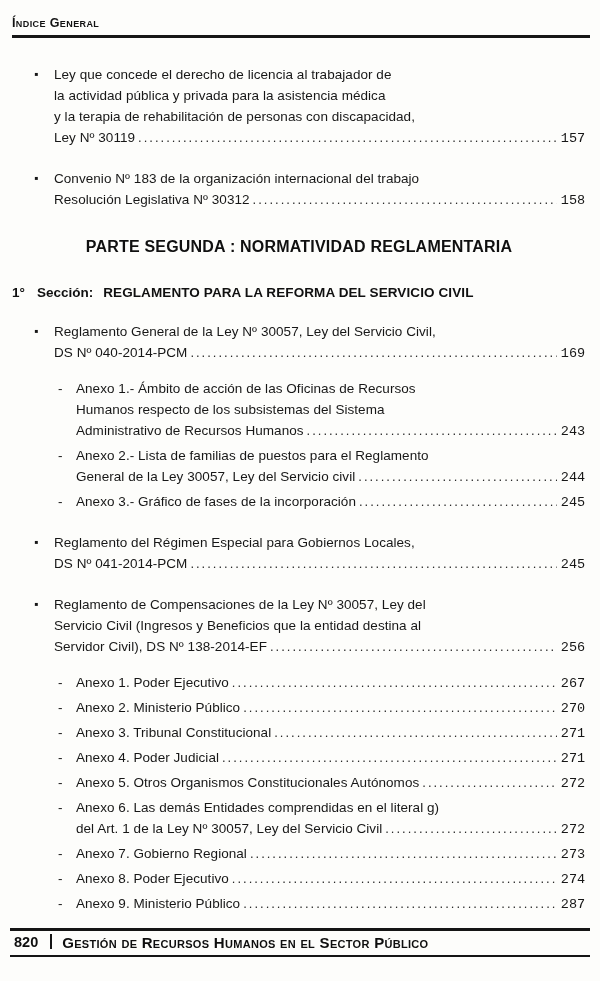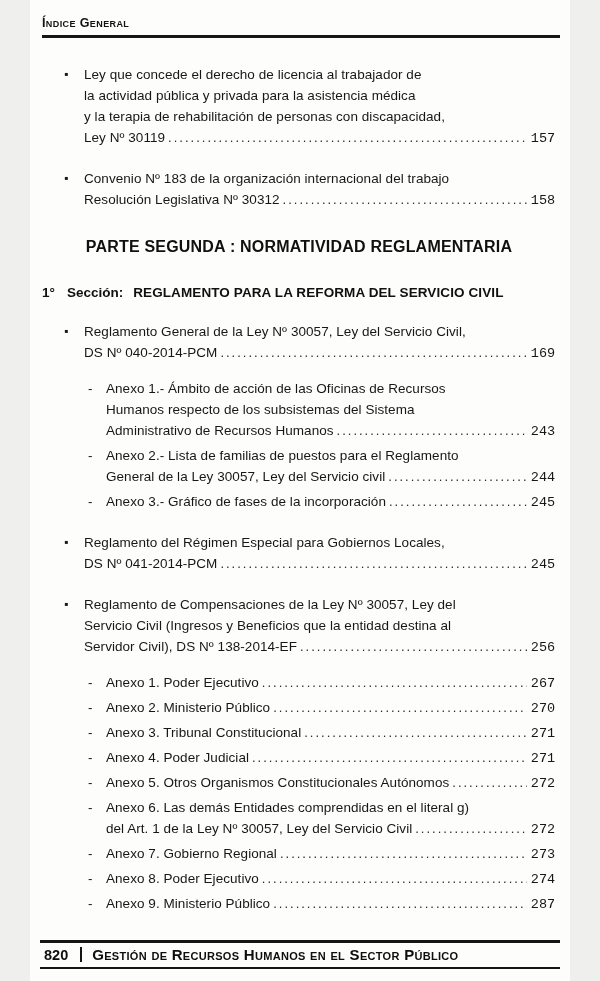--- a/index.html
+++ b/index.html
@@ -1,18 +1,18 @@
 <!DOCTYPE html>
 <html><head>
 <meta charset="utf-8">
 <style>
   html,body { margin:0; padding:0; background:#efefed; }
   .page {
     position:relative;
-    width:540px; height:981px;
+    width:600px; height:981px;
     margin:0 auto;
     background:#fdfdfb;
     font-family:"Liberation Sans", sans-serif;
     color:#171717;
     box-sizing:border-box;
     overflow:hidden;
   }
   
   .header { padding:16px 10px 0 12px; }
   .header-title {
@@ -55,24 +55,24 @@
 
   
   .mt-first { margin-top:26px; }
   .mt-xs { margin-top:3px; }
   .mt-md { margin-top:14px; }
   .mt-lg { margin-top:19px; }
   .mt-xl { margin-top:26px; }
 
   
   .footer {
-    position:absolute; left:10px; right:10px; bottom:12px;
+    position:absolute; left:10px; right:10px; bottom:24px;
     border-top:3px solid #151515;
     border-bottom:2px solid #151515;
-    display:flex; align-items:center;
+    display:flex; align-items:flex-start;
     padding:3px 0 4px 2px; gap:10px;
   }
   .footer-page {
     font-size:14.5px; font-weight:700; color:#0e0e0e; padding:0 2px;
   }
   .footer-divider { width:2px; height:15px; background:#151515; }
   .footer-title {
     font-size:15px; font-weight:700; font-variant:small-caps;
     letter-spacing:0.3px; color:#0e0e0e;
   }

